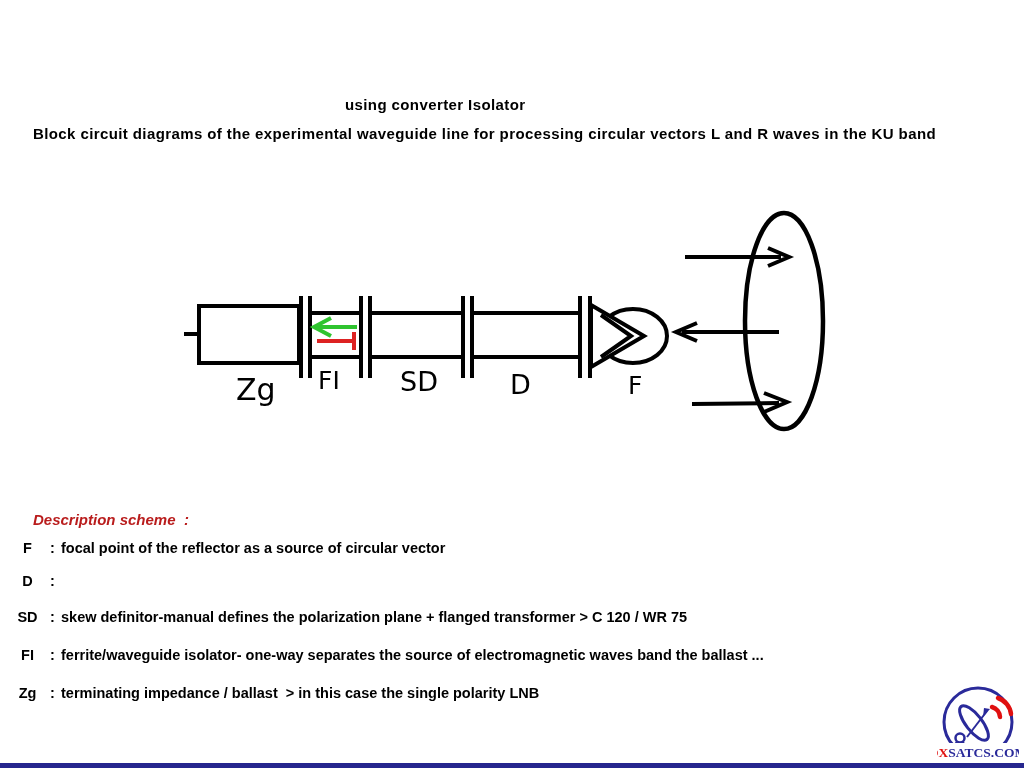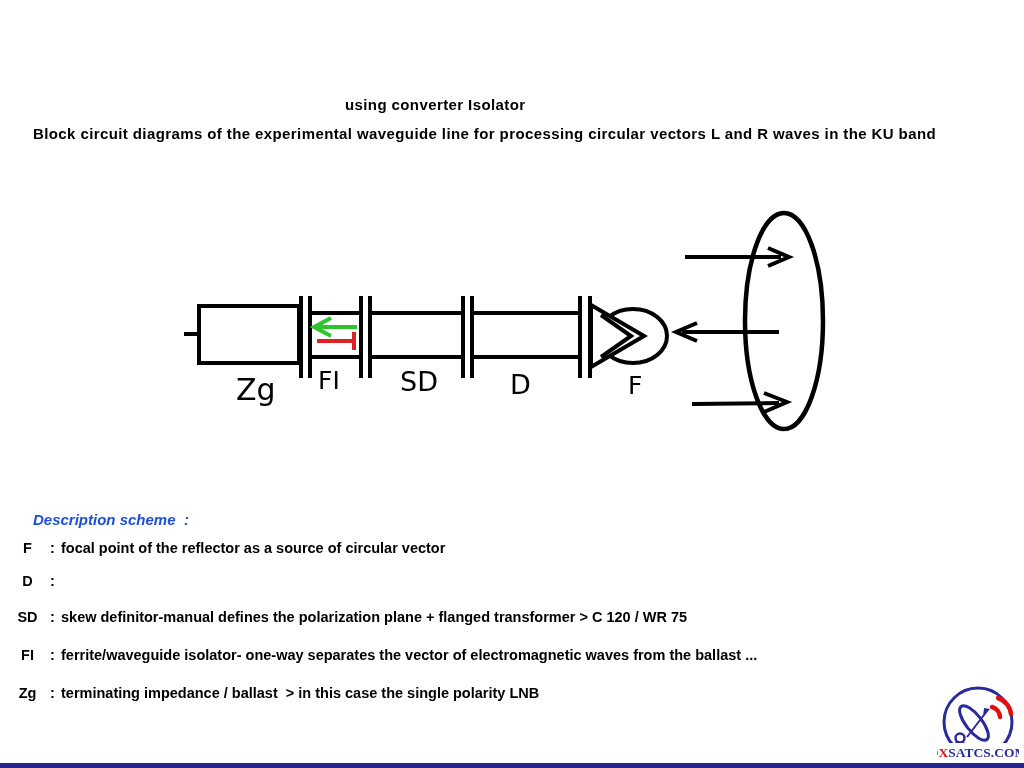--- a/index.html
+++ b/index.html
@@ -22,21 +22,21 @@
   }
   .diagram-label {
     font-family: "DejaVu Sans", sans-serif;
     color: #000;
     white-space: pre;
   }
   .desc-heading {
     font-style: italic;
     font-weight: bold;
     font-size: 15px;
-    color: #1d4ed8;
+    color: #b91c1c;
     white-space: pre;
   }
   .desc-row {
     position: absolute;
     left: 0;
     display: flex;
     font-weight: bold;
     font-size: 14.5px;
     color: #000;
     white-space: pre;
@@ -150,21 +150,21 @@
     <span class="desc-colon">:</span>
   </div>
   <div class="desc-row" style="top:609px;">
     <span class="desc-term">SD</span>
     <span class="desc-colon">:</span>
     <span class="desc-def">skew definitor-manual defines the polarization plane + flanged transformer &gt; C 120 / WR 75</span>
   </div>
   <div class="desc-row" style="top:647px;">
     <span class="desc-term">FI</span>
     <span class="desc-colon">:</span>
-    <span class="desc-def">ferrite/waveguide isolator- one-way separates the vector of electromagnetic waves from the ballast ...</span>
+    <span class="desc-def">ferrite/waveguide isolator- one-way separates the source of electromagnetic waves band the ballast ...</span>
   </div>
   <div class="desc-row" style="top:685px;">
     <span class="desc-term">Zg</span>
     <span class="desc-colon">:</span>
     <span class="desc-def">terminating impedance / ballast  &gt; in this case the single polarity LNB</span>
   </div>
 
   <svg class="abs" style="left:937px; top:685px;" width="82" height="80" viewBox="0 0 82 80">
     <circle cx="41" cy="37" r="34" fill="#ffffff" stroke="#2a2a9a" stroke-width="3"></circle>
     <g stroke="#2a2a9a" fill="none">

